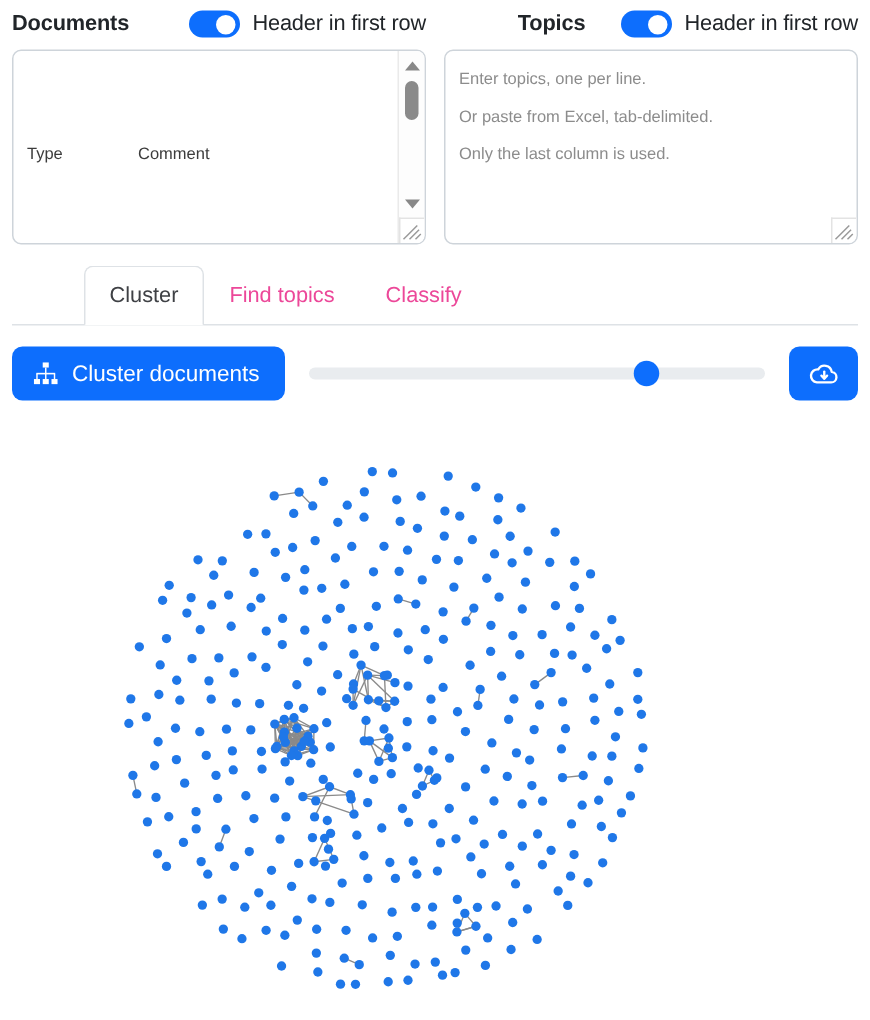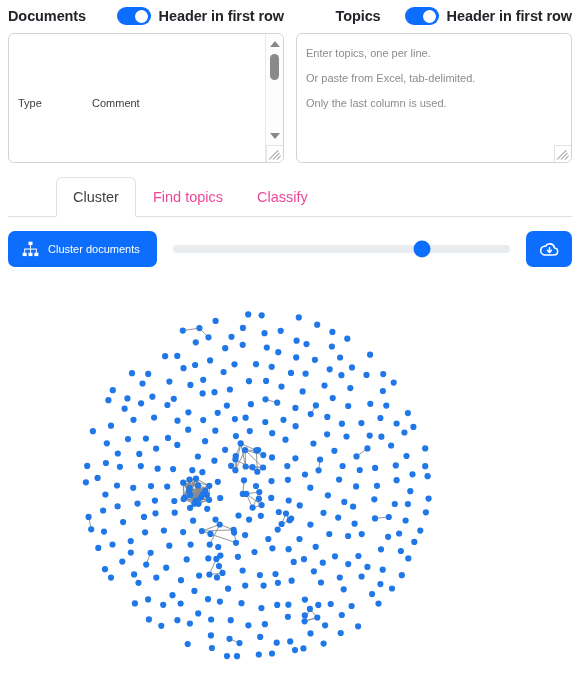--- a/index.html
+++ b/index.html
@@ -69,21 +69,21 @@
   .switch .knob {
     position: absolute;
     top: 2.5px;
     left: 18px;
     width: 13px;
     height: 13px;
     border-radius: 50%;
     background: #ffffff;
   }
   .switch-label {
-    font-weight: bold;
+    font-weight: normal;
     font-size: 14.5px;
     margin-left: 8px;
     color: #212529;
     letter-spacing: -0.1px;
   }
 
   .textbox {
     position: relative;
     height: 130px;
     border: 1px solid #ced4da;
@@ -217,21 +217,21 @@
   .btn-primary {
     display: inline-flex;
     align-items: center;
     gap: 9px;
     background: #0d6efd;
     color: #ffffff;
     border: none;
     border-radius: 7px;
     height: 36px;
     padding: 0 17px 0 14px;
-    font-size: 11px;
+    font-size: 15px;
     font-family: "Liberation Sans", sans-serif;
     cursor: pointer;
     white-space: nowrap;
   }
   .btn-icon-sq {
     width: 46px;
     height: 36px;
     background: #0d6efd;
     border: none;
     border-radius: 7px;

